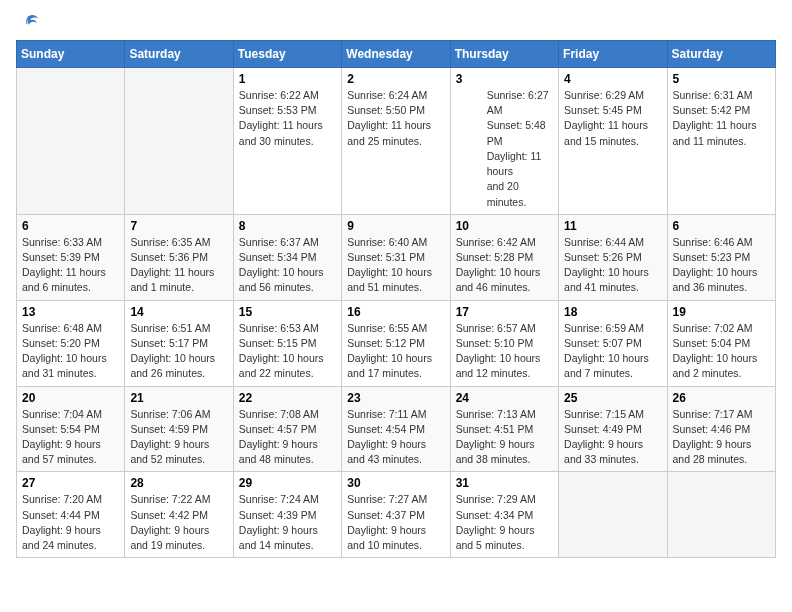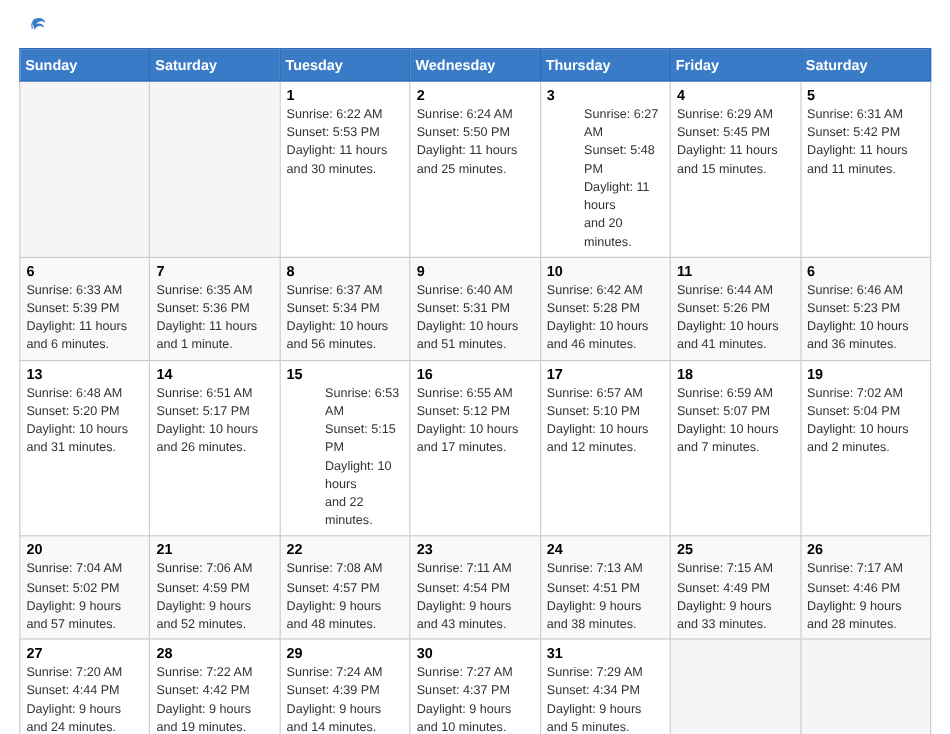--- a/index.html
+++ b/index.html
@@ -210,21 +210,21 @@
         </td>
         <td>
           <div class="day-num">14</div>
           <div class="day-info" style="white-space: pre-line;">Sunrise: 6:51 AM
 Sunset: 5:17 PM
 Daylight: 10 hours
 and 26 minutes.</div>
         </td>
         <td>
           <div class="day-num">15</div>
-          <div class="day-info" style="white-space: pre-line; margin-left: 32px;">Sunrise: 6:53 AM
+          <div class="day-info" style="white-space: pre-line;">Sunrise: 6:53 AM
 Sunset: 5:15 PM
 Daylight: 10 hours
 and 22 minutes.</div>
         </td>
         <td>
           <div class="day-num">16</div>
           <div class="day-info" style="white-space: pre-line;">Sunrise: 6:55 AM
 Sunset: 5:12 PM
 Daylight: 10 hours
 and 17 minutes.</div>
@@ -248,21 +248,21 @@
           <div class="day-info" style="white-space: pre-line;">Sunrise: 7:02 AM
 Sunset: 5:04 PM
 Daylight: 10 hours
 and 2 minutes.</div>
         </td>
       </tr>
       <tr class="row-even">
         <td>
           <div class="day-num">20</div>
           <div class="day-info" style="white-space: pre-line;">Sunrise: 7:04 AM
-Sunset: 5:02 PM
+Sunset: 5:54 PM
 Daylight: 9 hours
 and 57 minutes.</div>
         </td>
         <td>
           <div class="day-num">21</div>
           <div class="day-info" style="white-space: pre-line;">Sunrise: 7:06 AM
 Sunset: 4:59 PM
 Daylight: 9 hours
 and 52 minutes.</div>
         </td>

